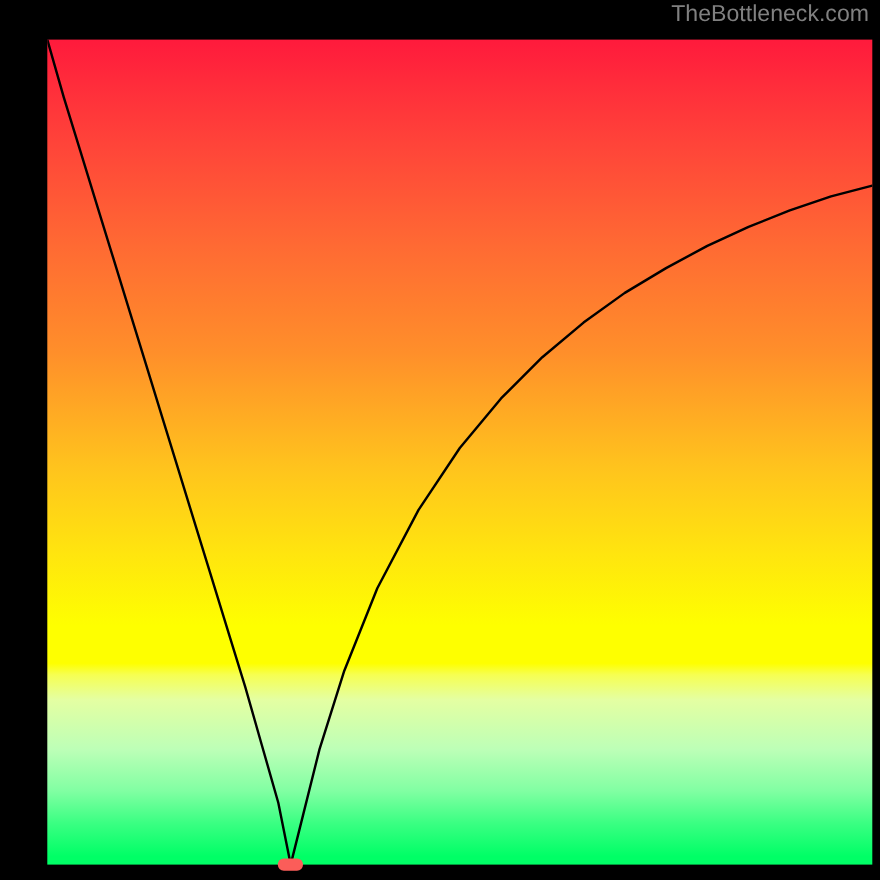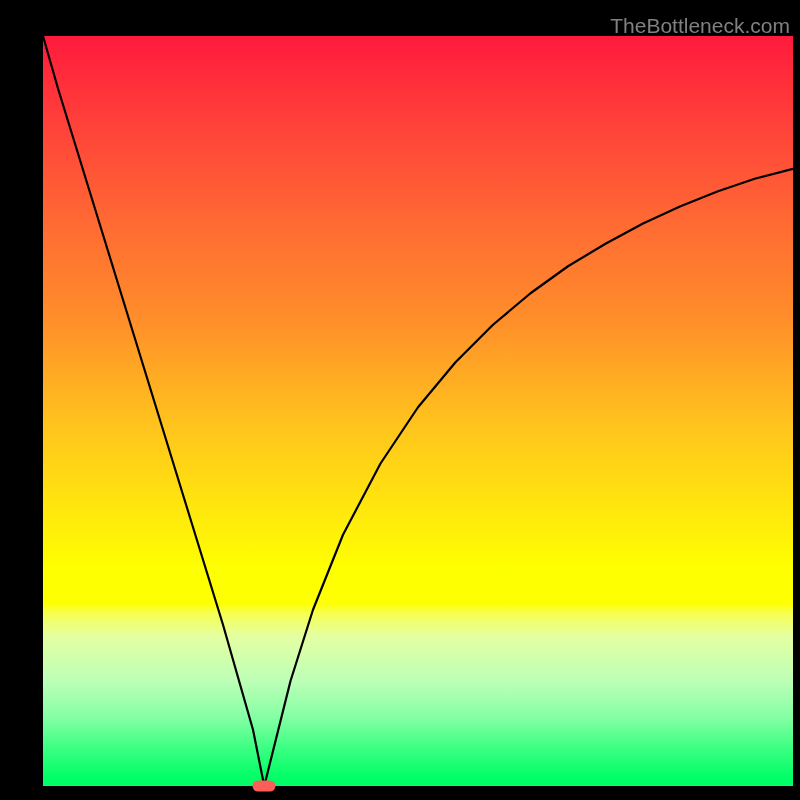--- a/index.html
+++ b/index.html
@@ -38,21 +38,21 @@
       #e4ffa2 80%,
       #bdffb7 86%,
       #82ffa3 91%,
       #3aff82 95%,
       #00ff66 99%,
       #00ff66 100%
     );
   }
   .watermark {
     position: absolute;
-    top: 14px;
+    top: 1px;
     right: 10px;
     font: 21px Arial, Helvetica, sans-serif;
     color: #808080;
     letter-spacing: 0px;
   }
   .marker {
     position: absolute;
     width: 23px;
     height: 11px;
     border-radius: 6px;

